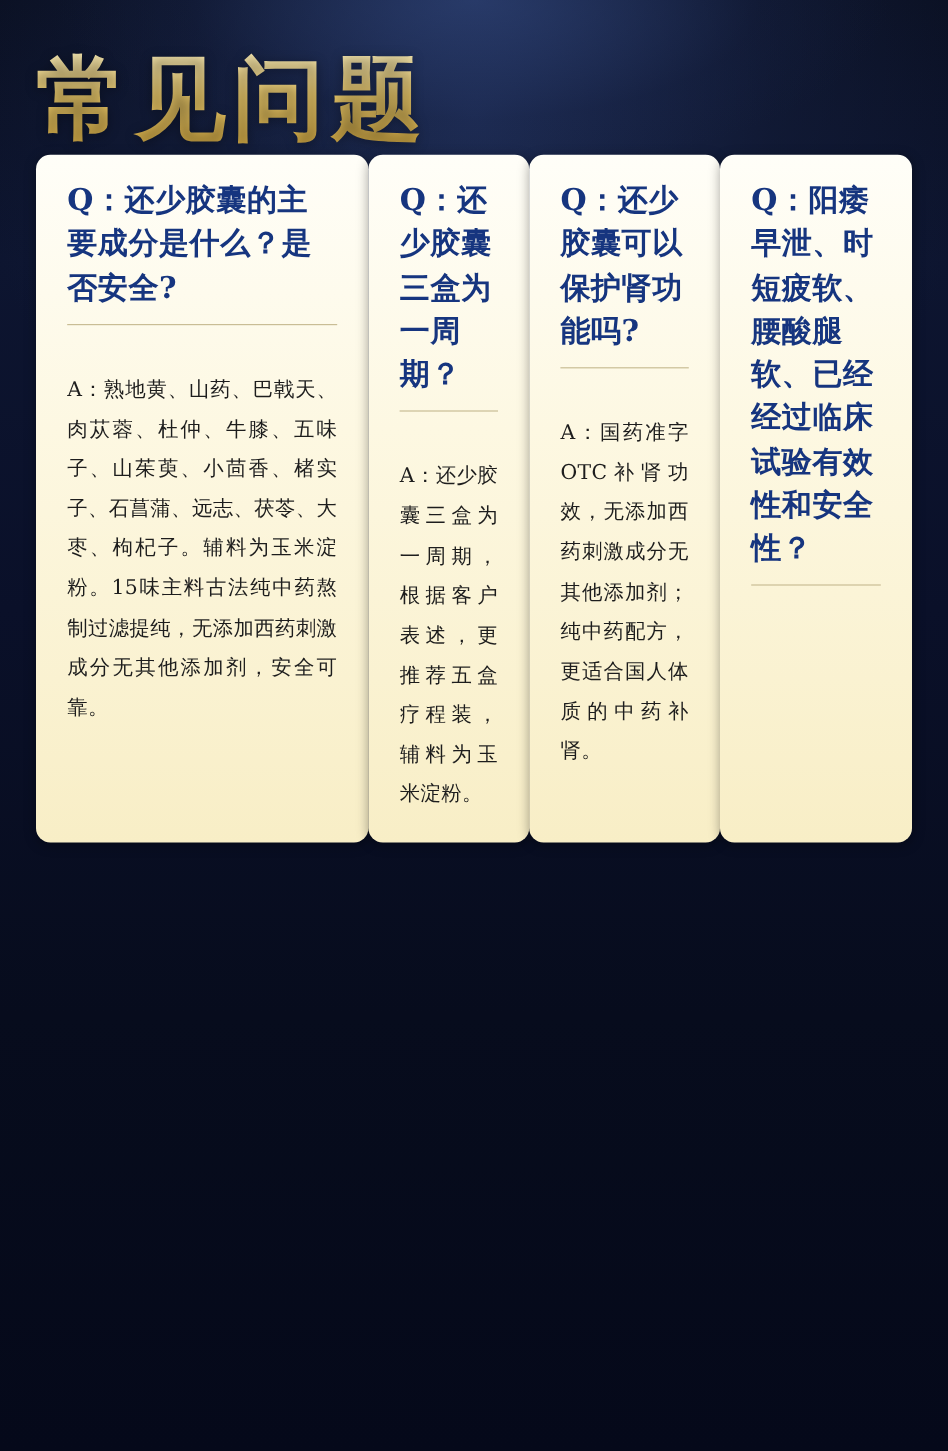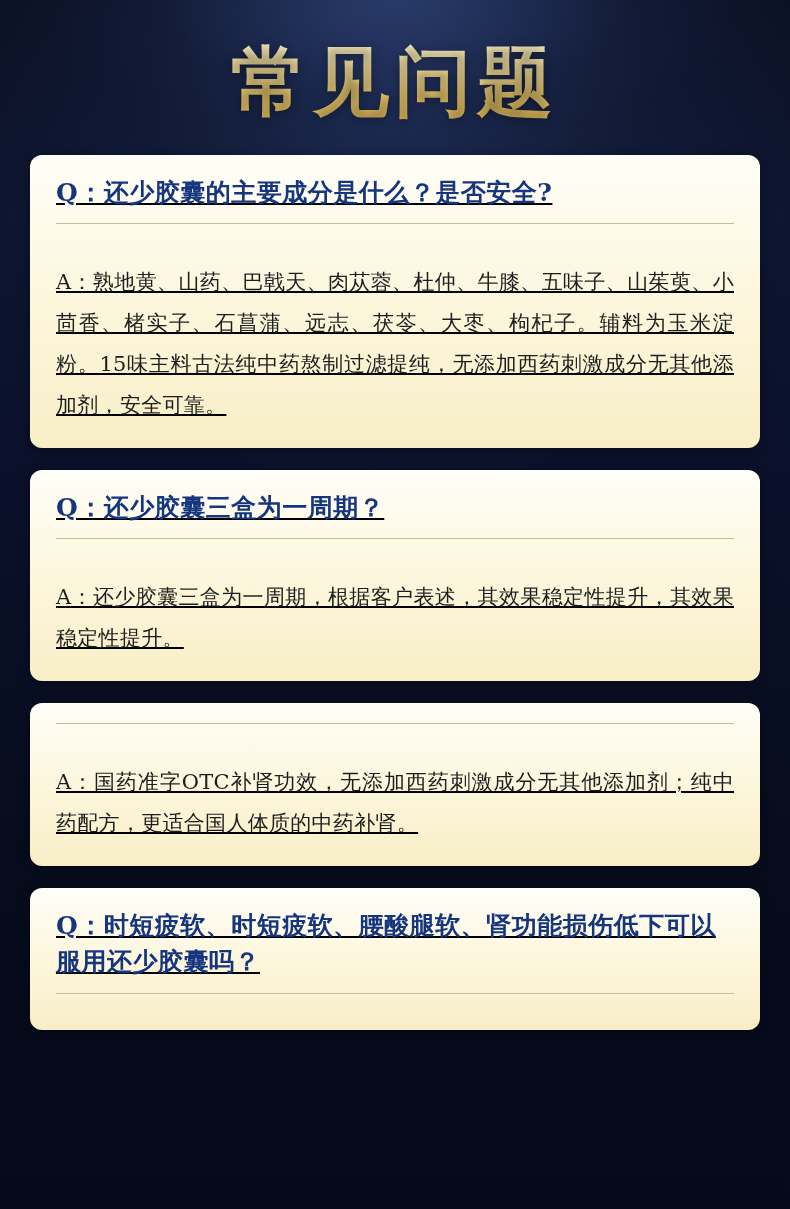--- a/index.html
+++ b/index.html
@@ -27,42 +27,38 @@
     content: "";
     position: absolute;
     left: 0; right: 0; top: 0;
     height: 180px;
     background: radial-gradient(ellipse 55% 100% at 50% 0%, rgba(70,100,170,0.35) 0%, rgba(30,45,90,0.12) 55%, rgba(0,0,0,0) 80%);
     pointer-events: none;
   }
 
   .title {
     position: relative;
-    text-align: center;
     padding-top: 34px;
-    padding-bottom: 26px;
     font-family: "DejaVu Serif", "Liberation Serif", serif;
     font-weight: bold;
     font-size: 76px;
     letter-spacing: 6px;
     line-height: 1.25;
     color: #f7e9b0;
     background: linear-gradient(180deg, #fffdf0 0%, #f9edbc 30%, #e9c86a 62%, #c9a03c 100%);
     -webkit-background-clip: text;
     background-clip: text;
     -webkit-text-fill-color: transparent;
     text-shadow: 0 2px 10px rgba(0,0,0,0.35);
   }
 
   .faq-list {
     position: relative;
     display: flex;
-    flex-direction: column;
-    gap: 22px;
-    text-decoration: underline;
+    flex-direction: row;
   }
 
   .faq-card {
     background: linear-gradient(180deg, #fffef8 0%, #fdf8e2 40%, #f8eec6 100%);
     border-radius: 12px;
     padding: 20px 26px 22px 26px;
     box-shadow: 0 2px 10px rgba(0,0,0,0.35);
   }
 
   .question {
@@ -77,21 +73,21 @@
 
   .divider {
     height: 1px;
     background: #c9bd95;
     margin: 0 0 14px 0;
   }
 
   .answer {
     color: #1d1d1d;
     font-family: "DejaVu Serif", "Liberation Serif", serif;
-    font-size: 21px;
+    font-size: 17px;
     line-height: 1.95;
     letter-spacing: 0.3px;
     text-align: justify;
     margin-top: 38px;
   }
 </style>
 </head>
 <body>
 
 <div class="page">
@@ -102,27 +98,28 @@
 
     <div class="faq-card">
       <div class="question">Q：还少胶囊的主要成分是什么？是否安全?</div>
       <div class="divider"></div>
       <div class="answer">A：熟地黄、山药、巴戟天、肉苁蓉、杜仲、牛膝、五味子、山茱萸、小茴香、楮实子、石菖蒲、远志、茯苓、大枣、枸杞子。辅料为玉米淀粉。15味主料古法纯中药熬制过滤提纯，无添加西药刺激成分无其他添加剂，安全可靠。</div>
     </div>
 
     <div class="faq-card">
       <div class="question">Q：还少胶囊三盒为一周期？</div>
       <div class="divider"></div>
-      <div class="answer">A：还少胶囊三盒为一周期，根据客户表述，其效果稳定性提升，其效果稳定性提升。</div>
+      <div class="answer">A：还少胶囊三盒为一周期，根据客户表述，更推荐五盒疗程装，辅料为玉米淀粉。</div>
     </div>
 
     <div class="faq-card">
+      <div class="question">Q：还少胶囊可以保护肾功能吗?</div>
       <div class="divider"></div>
       <div class="answer">A：国药准字OTC补肾功效，无添加西药刺激成分无其他添加剂；纯中药配方，更适合国人体质的中药补肾。</div>
     </div>
 
     <div class="faq-card">
-      <div class="question">Q：时短疲软、时短疲软、腰酸腿软、肾功能损伤低下可以服用还少胶囊吗？</div>
+      <div class="question">Q：阳痿早泄、时短疲软、腰酸腿软、已经经过临床试验有效性和安全性？</div>
       <div class="divider"></div>
     </div>
 
   </div>
 </div>
 
 </body></html>

